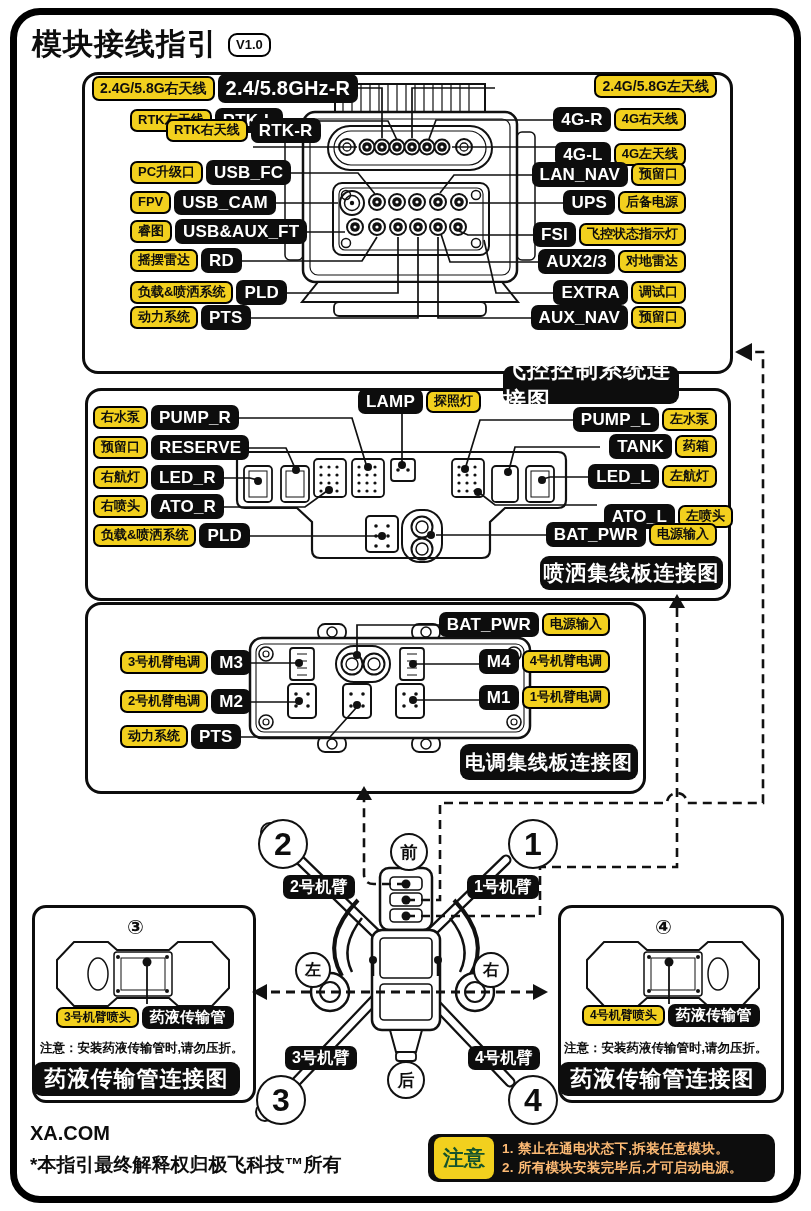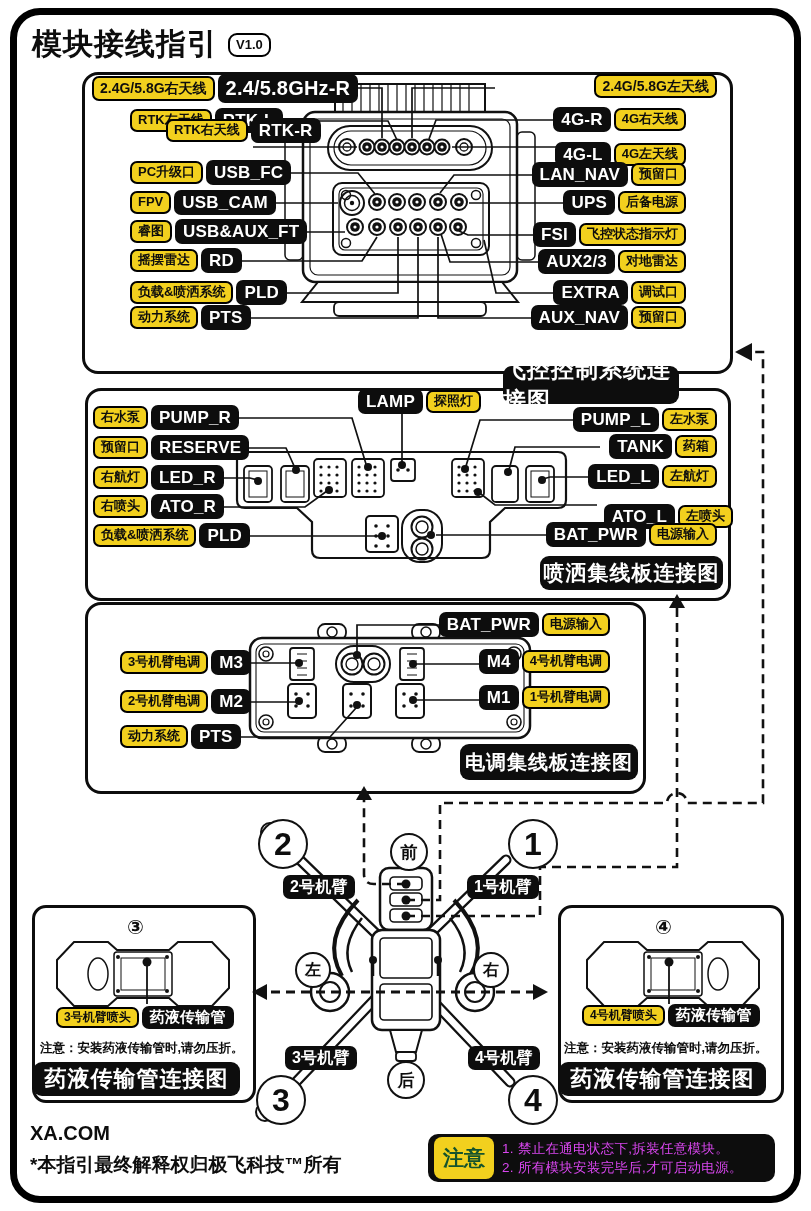--- a/index.html
+++ b/index.html
@@ -19,21 +19,21 @@
   .ver{border:2.5px solid #000;border-radius:9px;font-size:13px;font-weight:700;padding:0 6px;line-height:20px;}
   .logo{position:absolute;right:30px;top:28px;display:flex;align-items:center;gap:8px;z-index:5;}
   .logo-en{font-size:30px;font-weight:900;letter-spacing:-1px;}
   .logo-cn{font-size:26px;font-weight:800;}
   .note{position:absolute;font-size:12.5px;font-weight:700;z-index:5;}
   .foot-site{position:absolute;left:30px;top:1122px;font-size:20px;font-weight:600;z-index:5;}
   .foot-disc{position:absolute;left:30px;top:1152px;font-size:19px;font-weight:600;z-index:5;}
   .notice{position:absolute;left:428px;top:1134px;width:347px;height:48px;background:#0d0d0d;border-radius:10px;
           display:flex;align-items:center;z-index:5;}
   .notice-tag{background:#F2D01E;border-radius:8px;margin:0 8px 0 6px;padding:7px 9px;font-size:21px;font-weight:900;color:#14532d;}
-  .notice-lines{color:#d946ef;font-size:13.5px;font-weight:400;line-height:19px;letter-spacing:.3px;}
+  .notice-lines{color:#fdba74;font-size:13.5px;font-weight:700;line-height:19px;letter-spacing:.3px;}
   svg{position:absolute;left:0;top:0;z-index:1;}
   .armlbl .bk{font-size:16px;padding:2px 7px;}
 </style>
 </head>
 <body>
 
 <div id="page">
 
   <svg width="811" height="1211" viewBox="0 0 811 1211">
     <g stroke="#111" fill="none" stroke-width="1.5">

